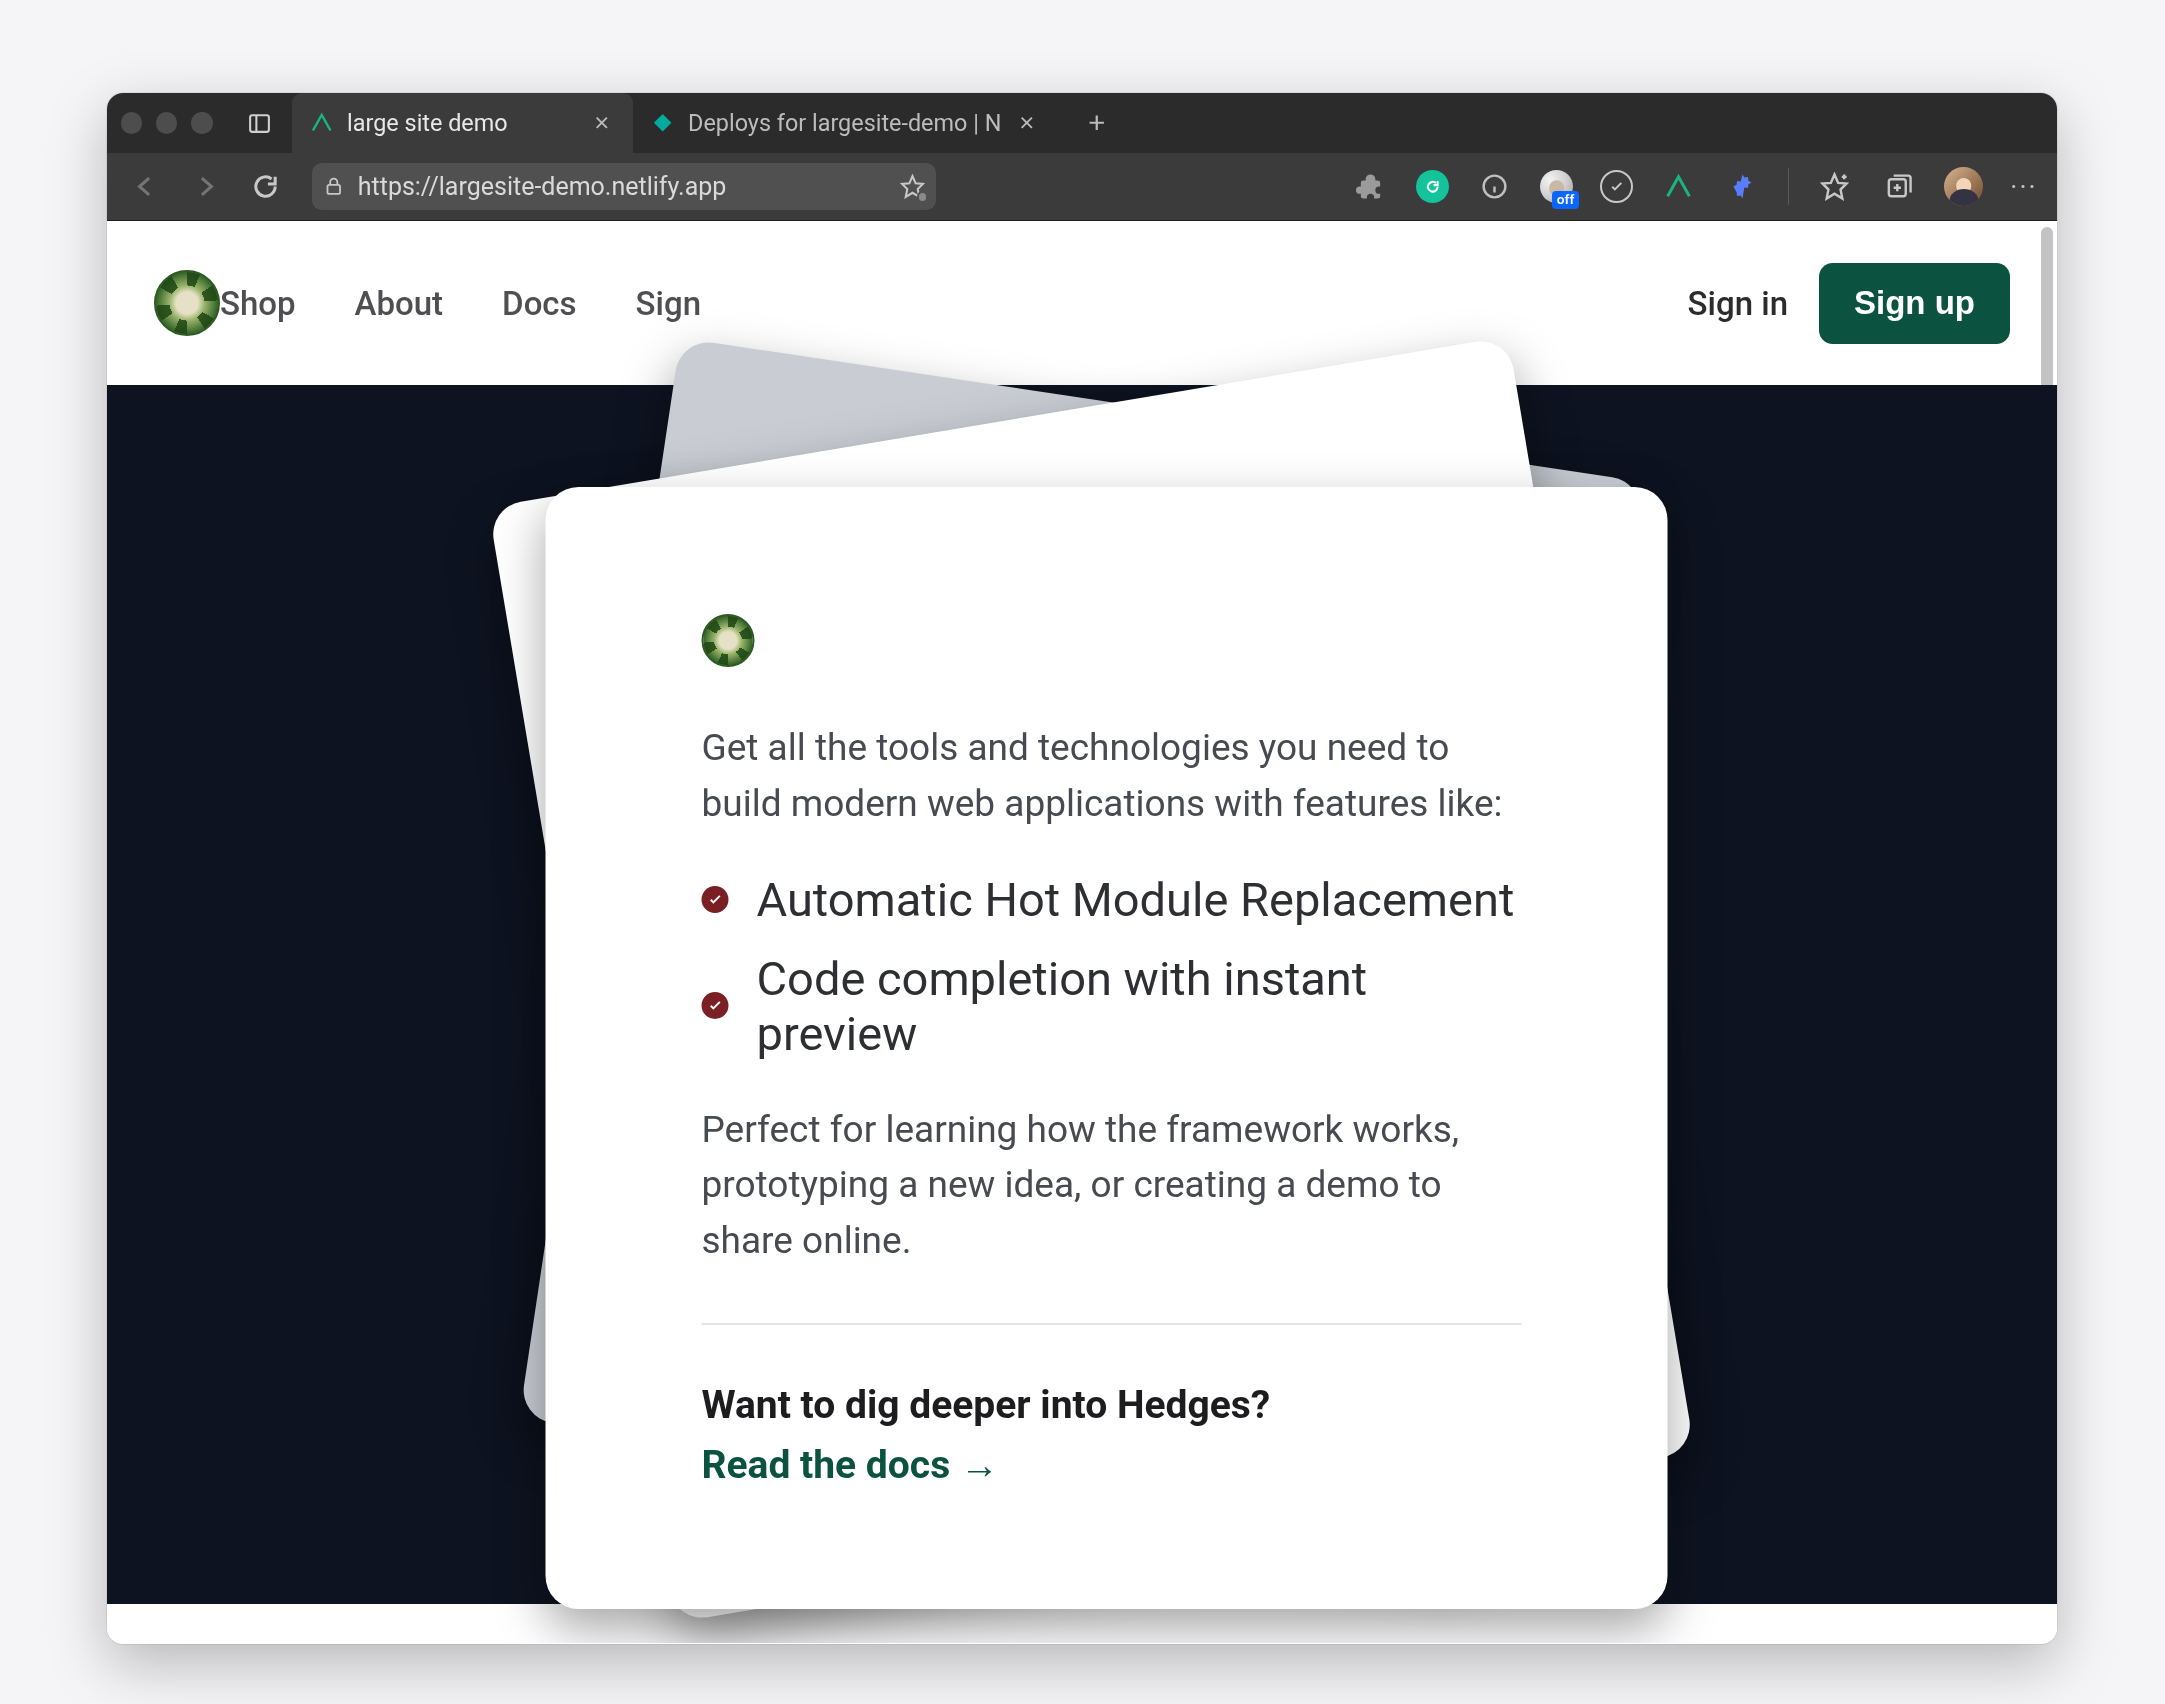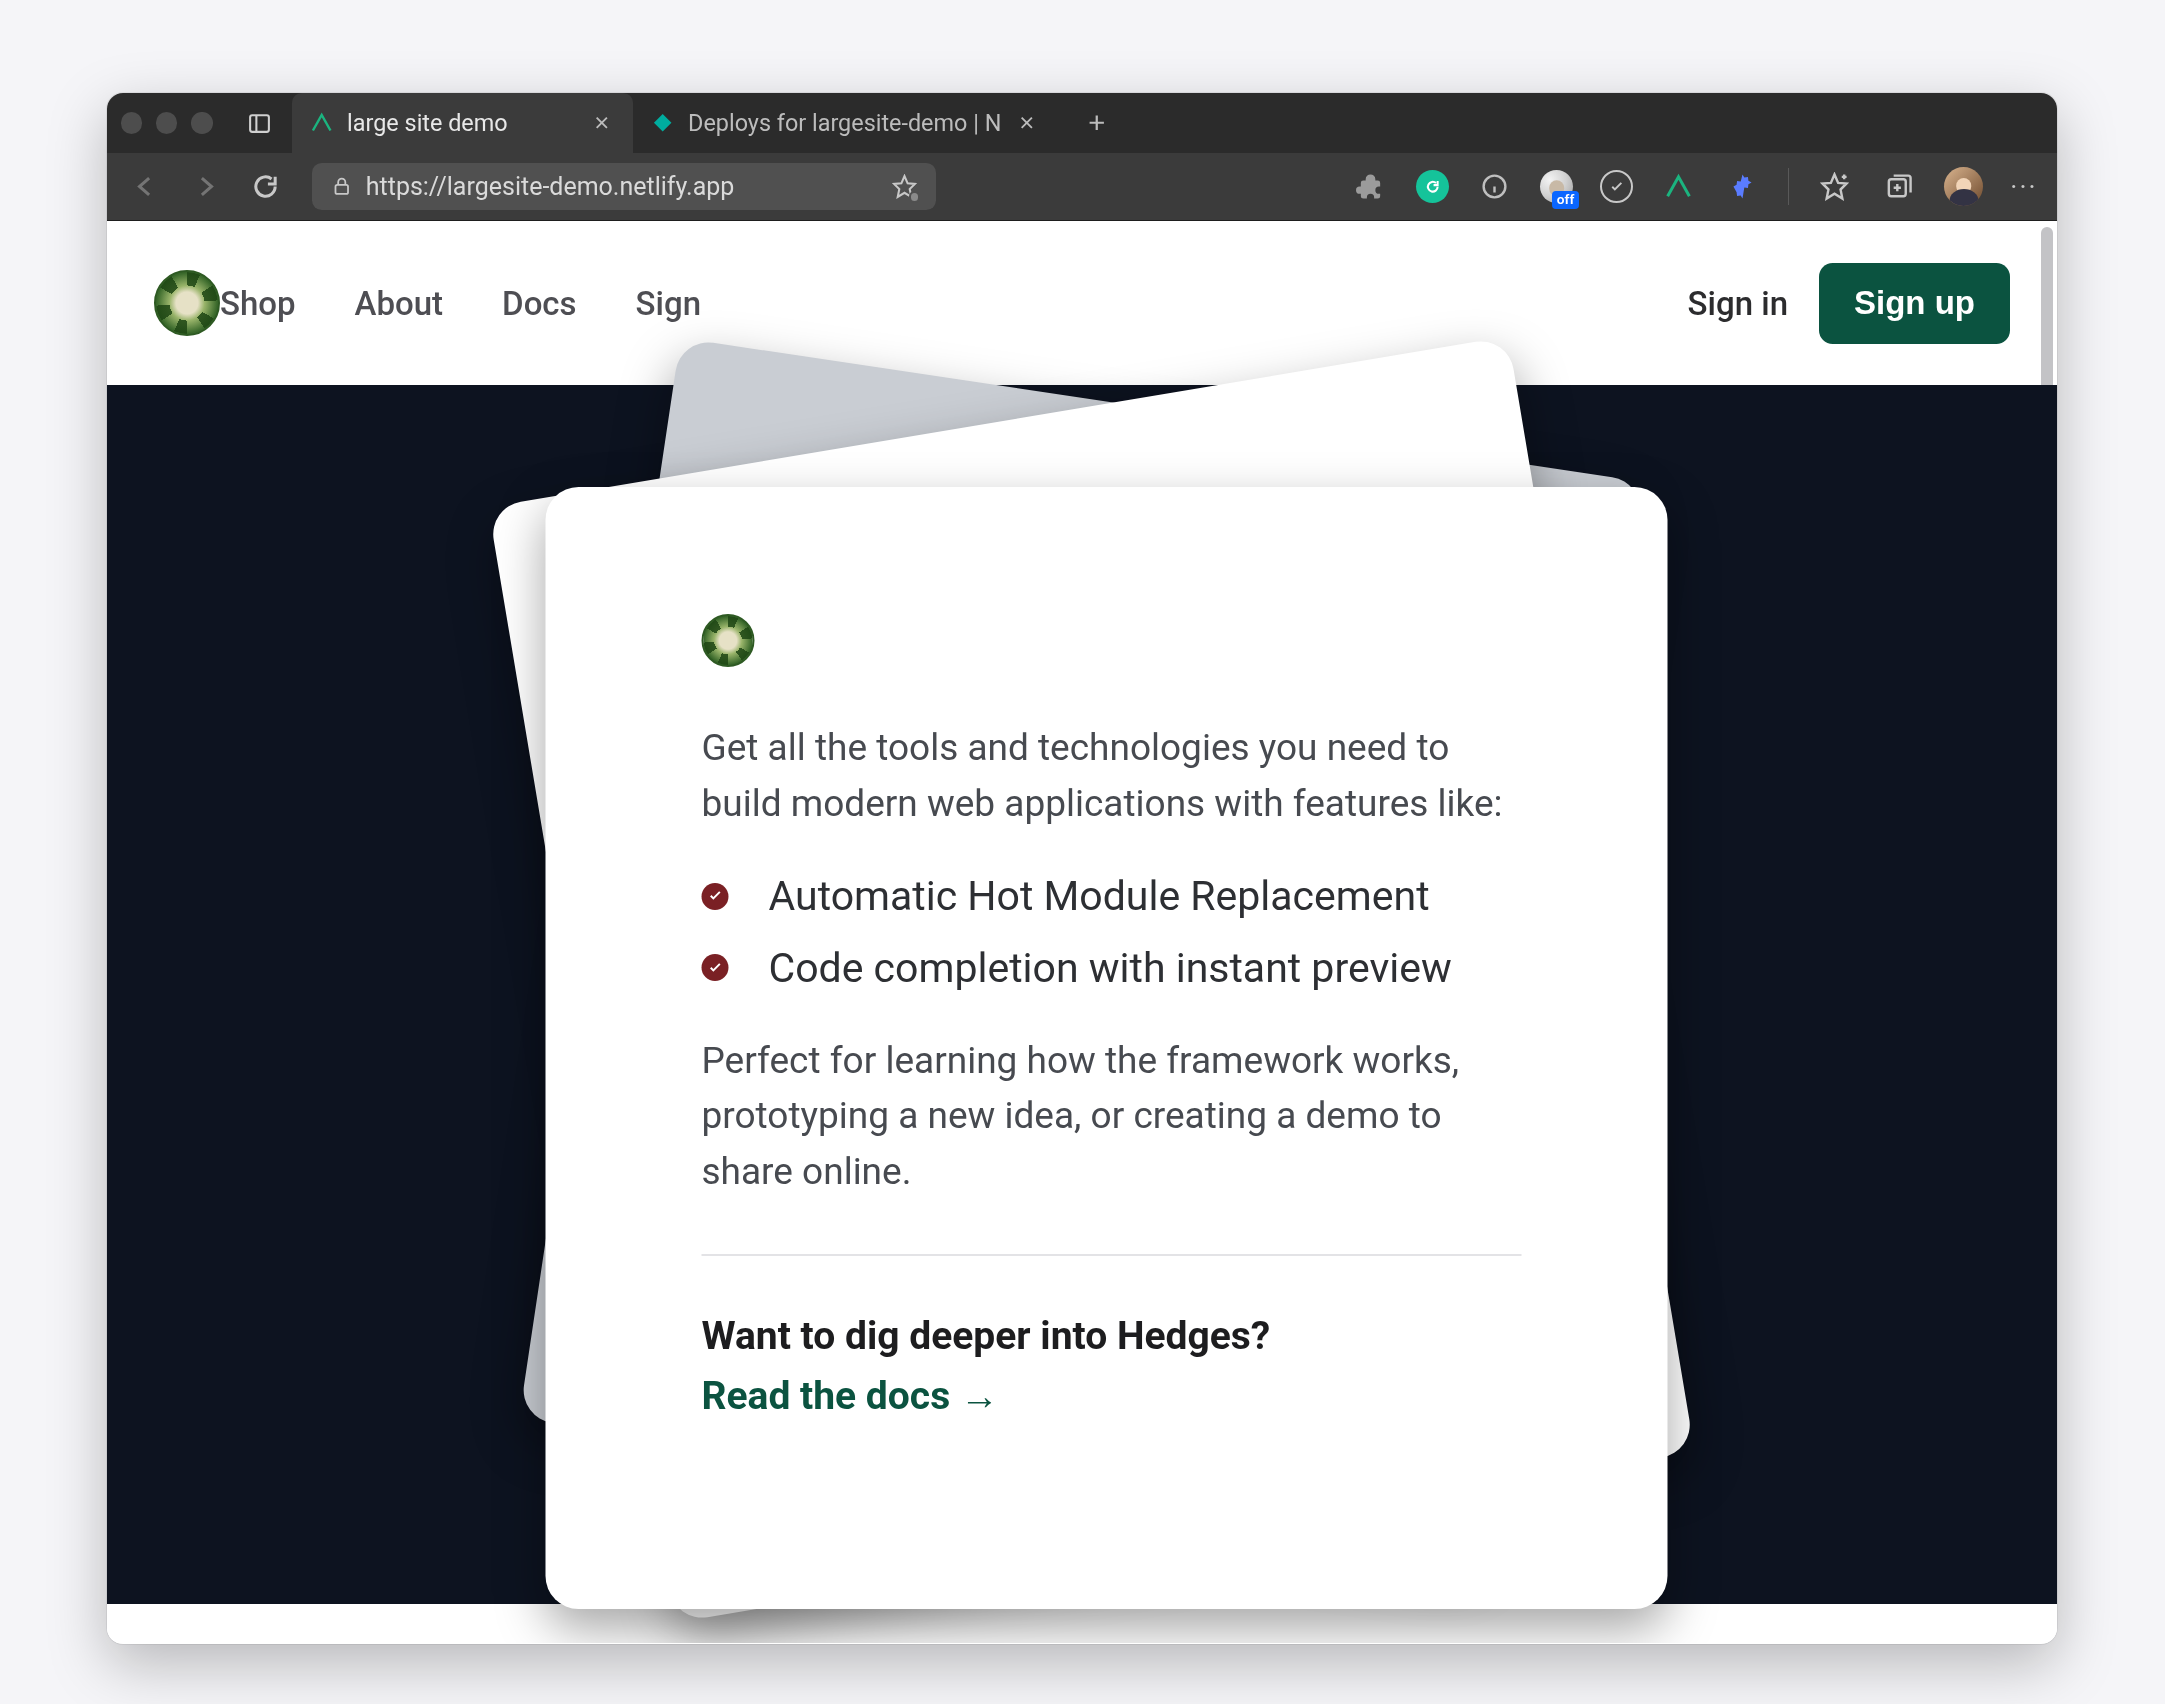--- a/index.html
+++ b/index.html
@@ -94,21 +94,21 @@
   .tb-icon.dim { color: #747474; }
   .tb-icon svg { width: 29px; height: 29px; }
 
   .address-bar {
     flex: 0 0 624px;
     height: 47px;
     background: #505050;
     border-radius: 9.8px;
     display: flex;
     align-items: center;
-    padding: 0 19px;
+    padding: 0 11px;
     gap: 13.7px;
     color: #dadada;
     margin-left: 11.7px;
   }
   .address-bar .lock { width: 21.5px; height: 21.5px; color: #c8c8c8; }
   .address-bar .url {
     flex: 1;
     background: transparent;
     border: none;
     outline: none;
@@ -276,22 +276,22 @@
     padding: 127px 146px 59px 156px;
   }
   .card.front .intro {
     margin-top: 53px;
     font-size: 37px;
     line-height: 1.5;
     color: #474a50;
   }
   .feature-list { list-style: none; margin-top: 41px; }
   .feature-list li {
-    display: flex; align-items: center; gap: 40px;
-    font-size: 41px; color: #2d2f33;
+    display: flex; align-items: center; gap: 28px;
+    font-size: 47px; color: #2d2f33;
     margin-bottom: 23.4px;
   }
   .check-badge {
     width: 27px; height: 27px; border-radius: 50%;
     display: inline-flex; align-items: center; justify-content: center;
     flex-shrink: 0;
   }
   .check-badge svg { width: 15.6px; height: 15.6px; stroke: #fff; stroke-width: 3; fill: none; }
   .check-badge.maroon { background: #7a2024; }
   .check-badge.black { background: #1a1a1a; }

